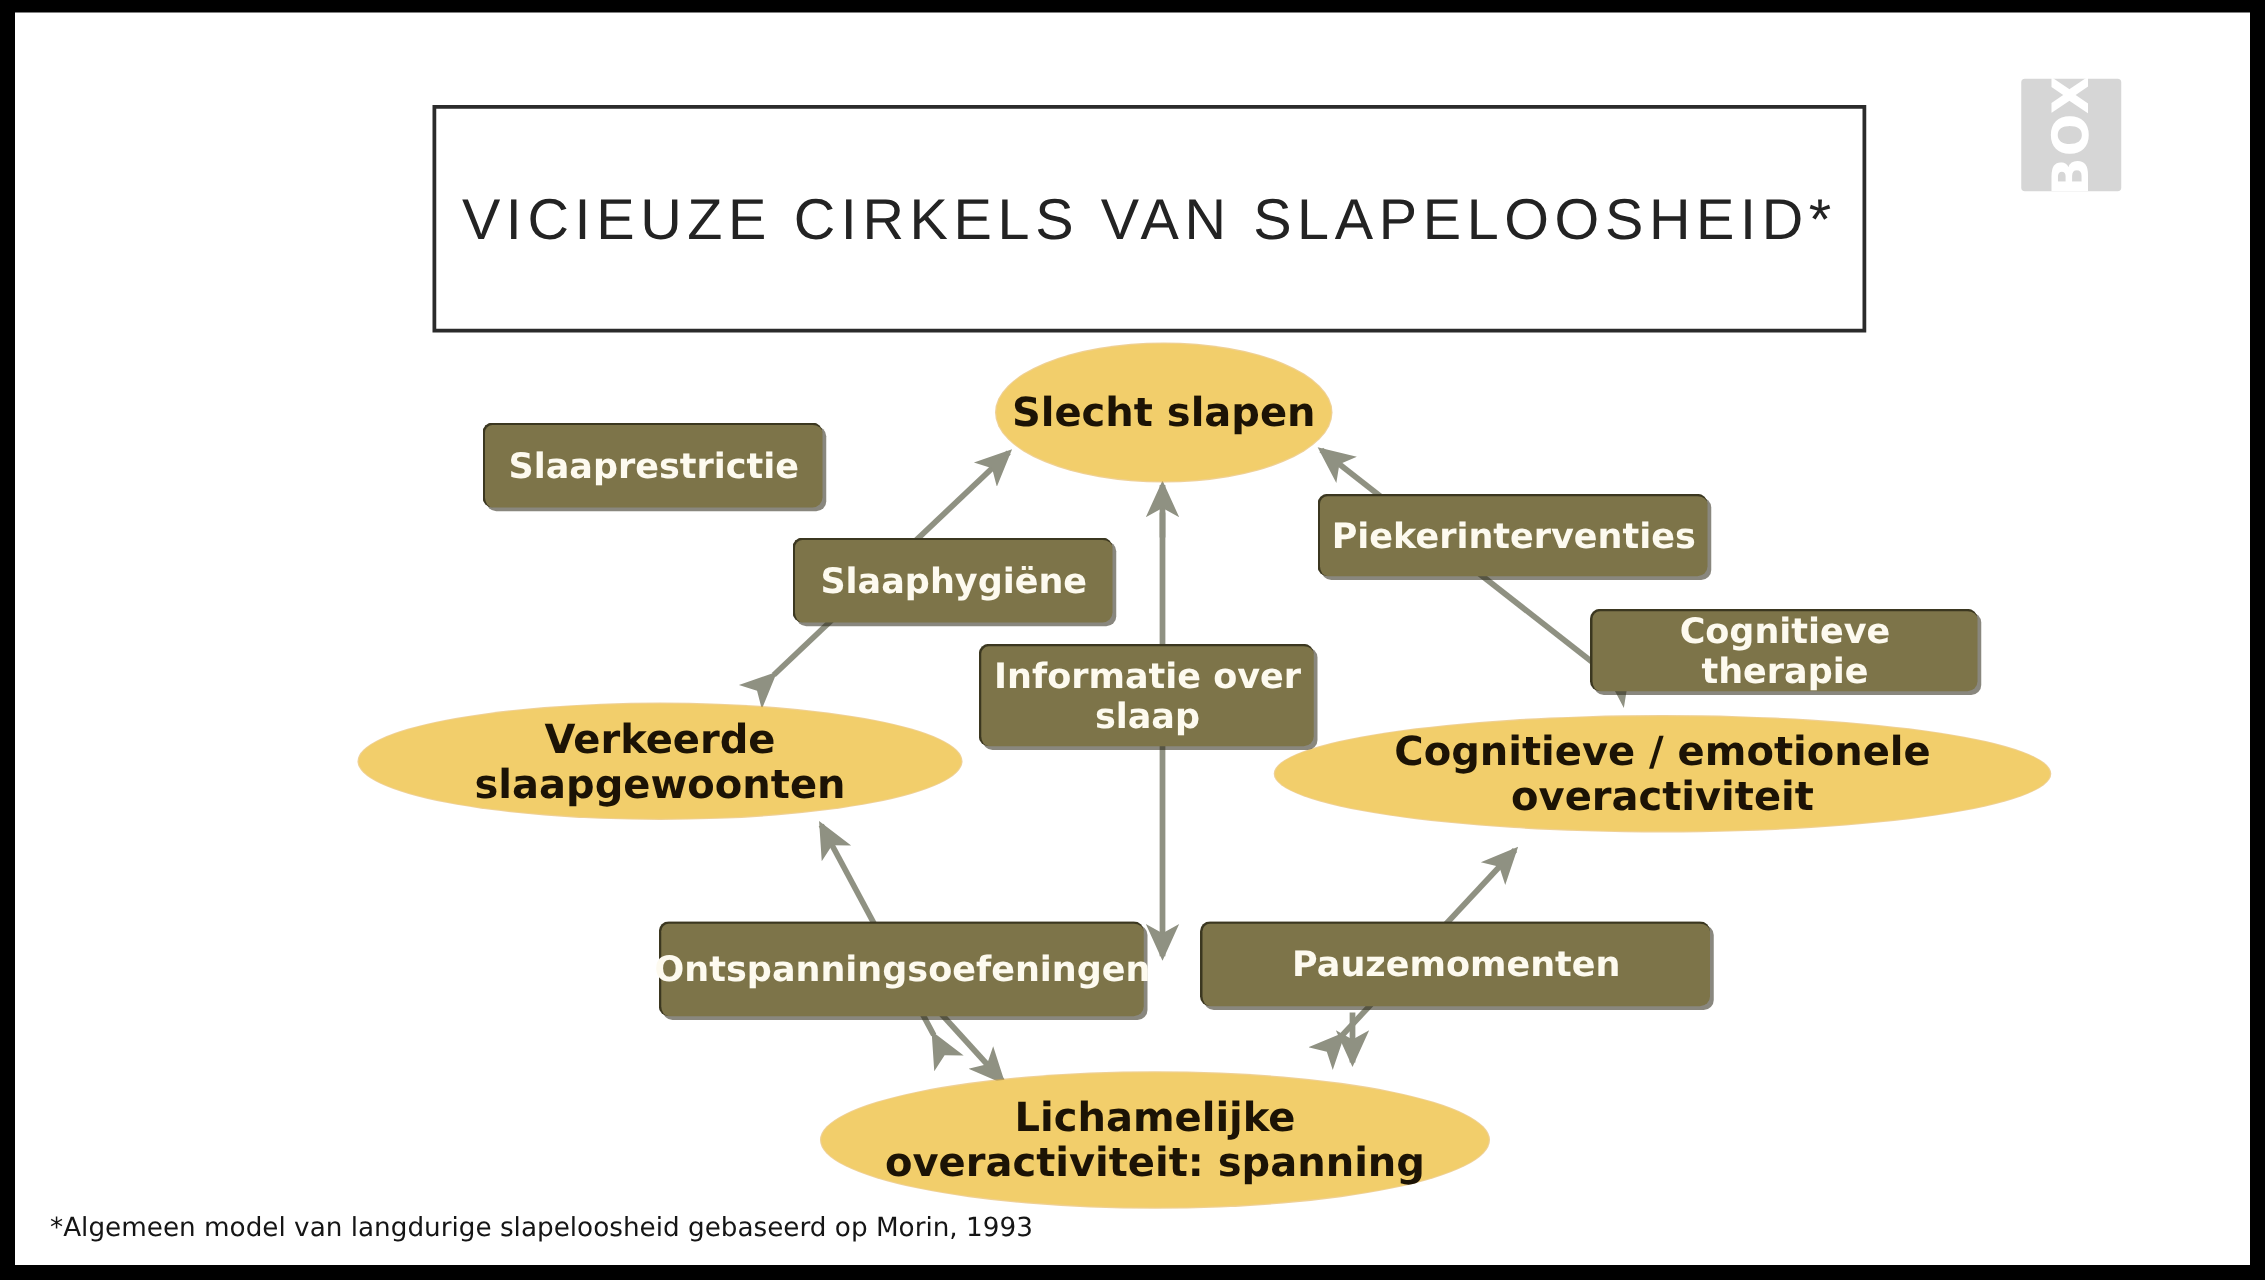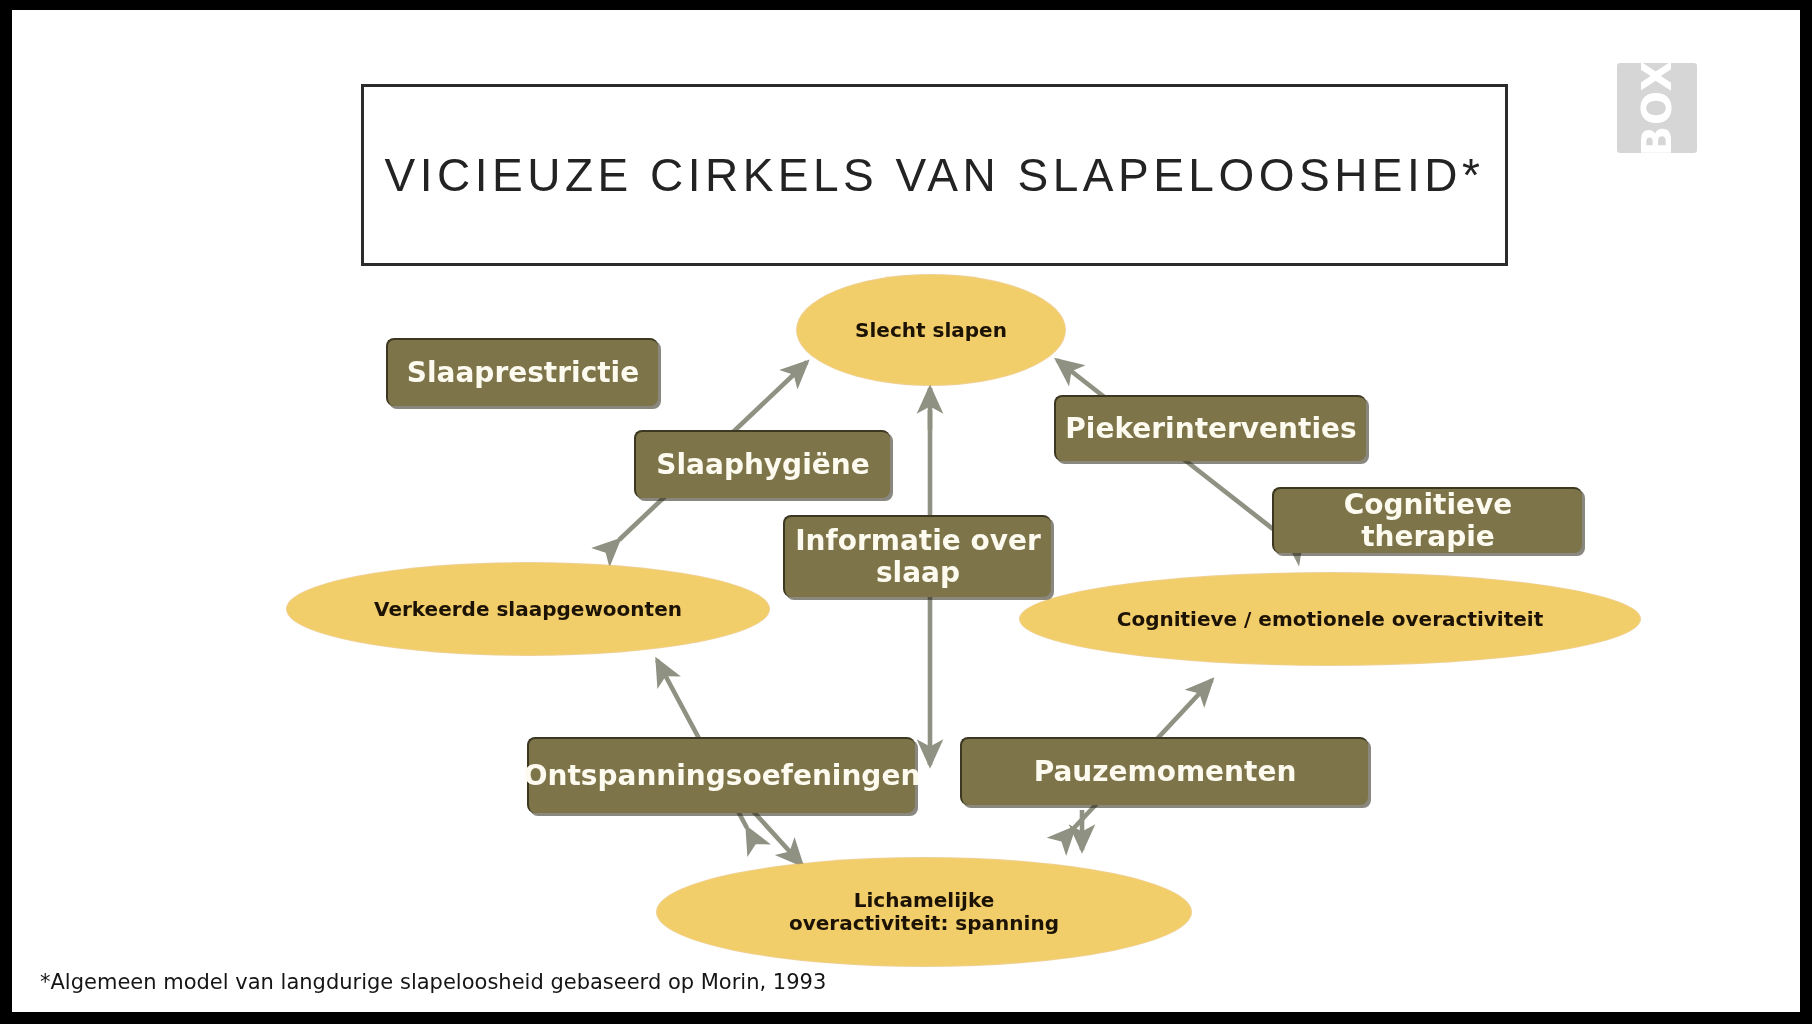--- a/index.html
+++ b/index.html
@@ -37,21 +37,20 @@
   
   #title-box {
     position: absolute;
     left: 334px;
     top: 74px;
     width: 1147px;
     height: 182px;
     border: 3px solid #2b2b2b;
     box-sizing: border-box;
     background: #ffffff;
-    margin-left: 15px;
   }
   #title-text {
     position: absolute;
     left: 0;
     top: 0;
     width: 100%;
     height: 100%;
     display: flex;
     align-items: center;
     justify-content: center;
@@ -112,21 +111,21 @@
     align-items: center;
     justify-content: center;
     text-align: center;
     line-height: 1.14;
   }
 
   .ellipse {
     border-radius: 50%;
     background: #f2ce6b;
     color: #1c1305;
-    font-size: 20px;
+    font-size: 32px;
     font-weight: 600;
     font-family: "DejaVu Sans", sans-serif;
     box-shadow: 0 0 0 1px rgba(226,170,60,0.55);
   }
 
   .boxnode {
     background: #7d7449;
     color: #fdfaef;
     font-size: 28px;
     font-weight: 600;

